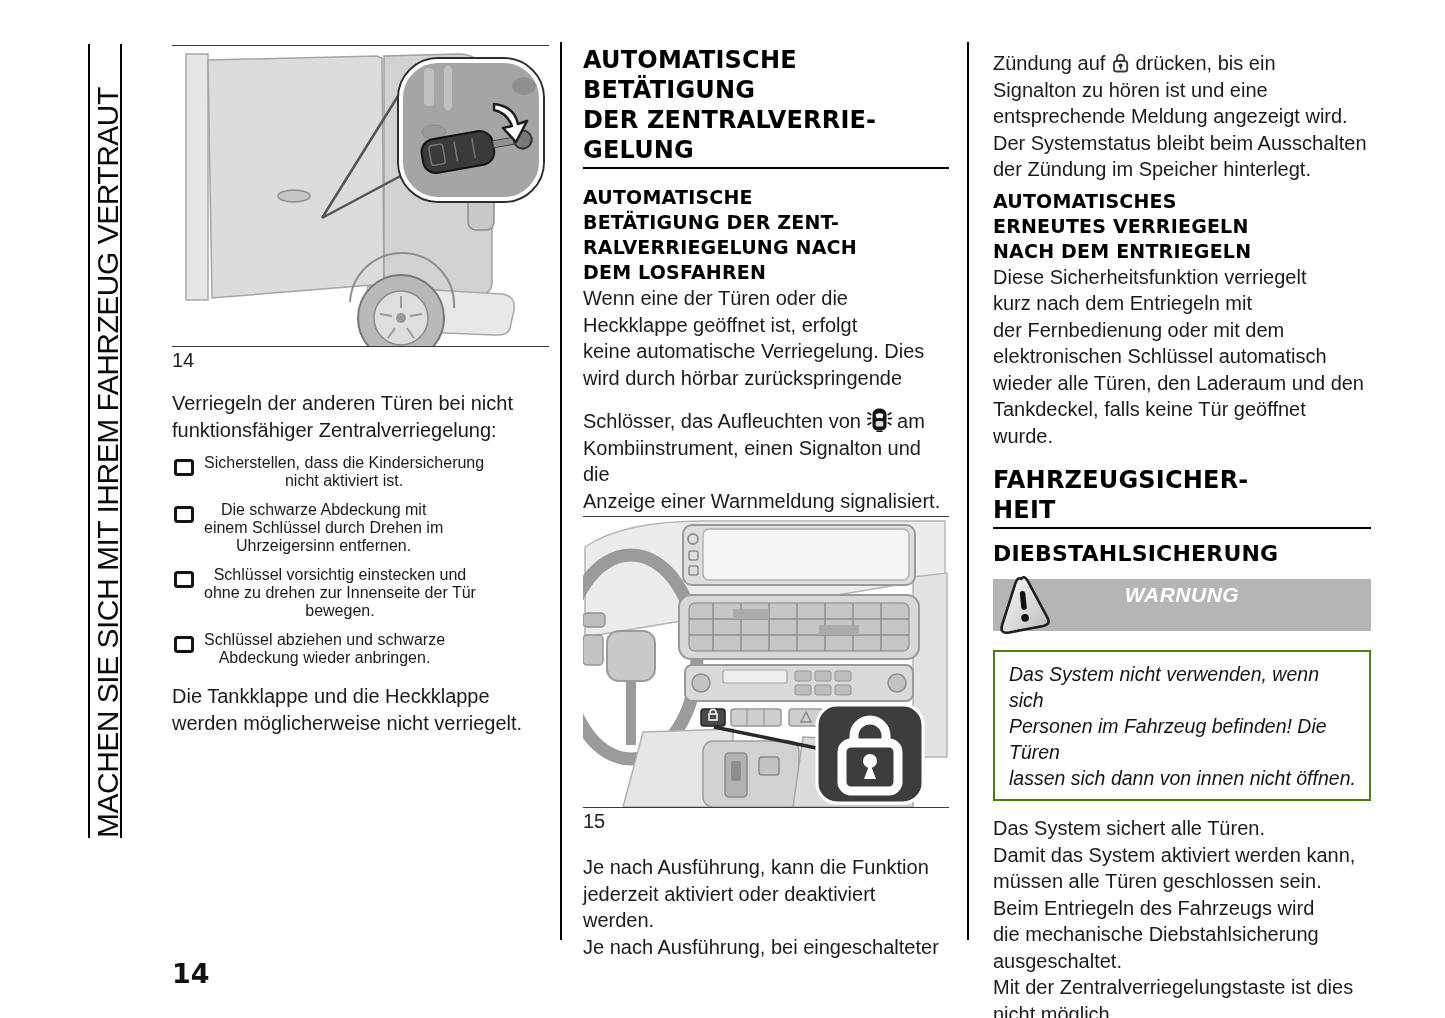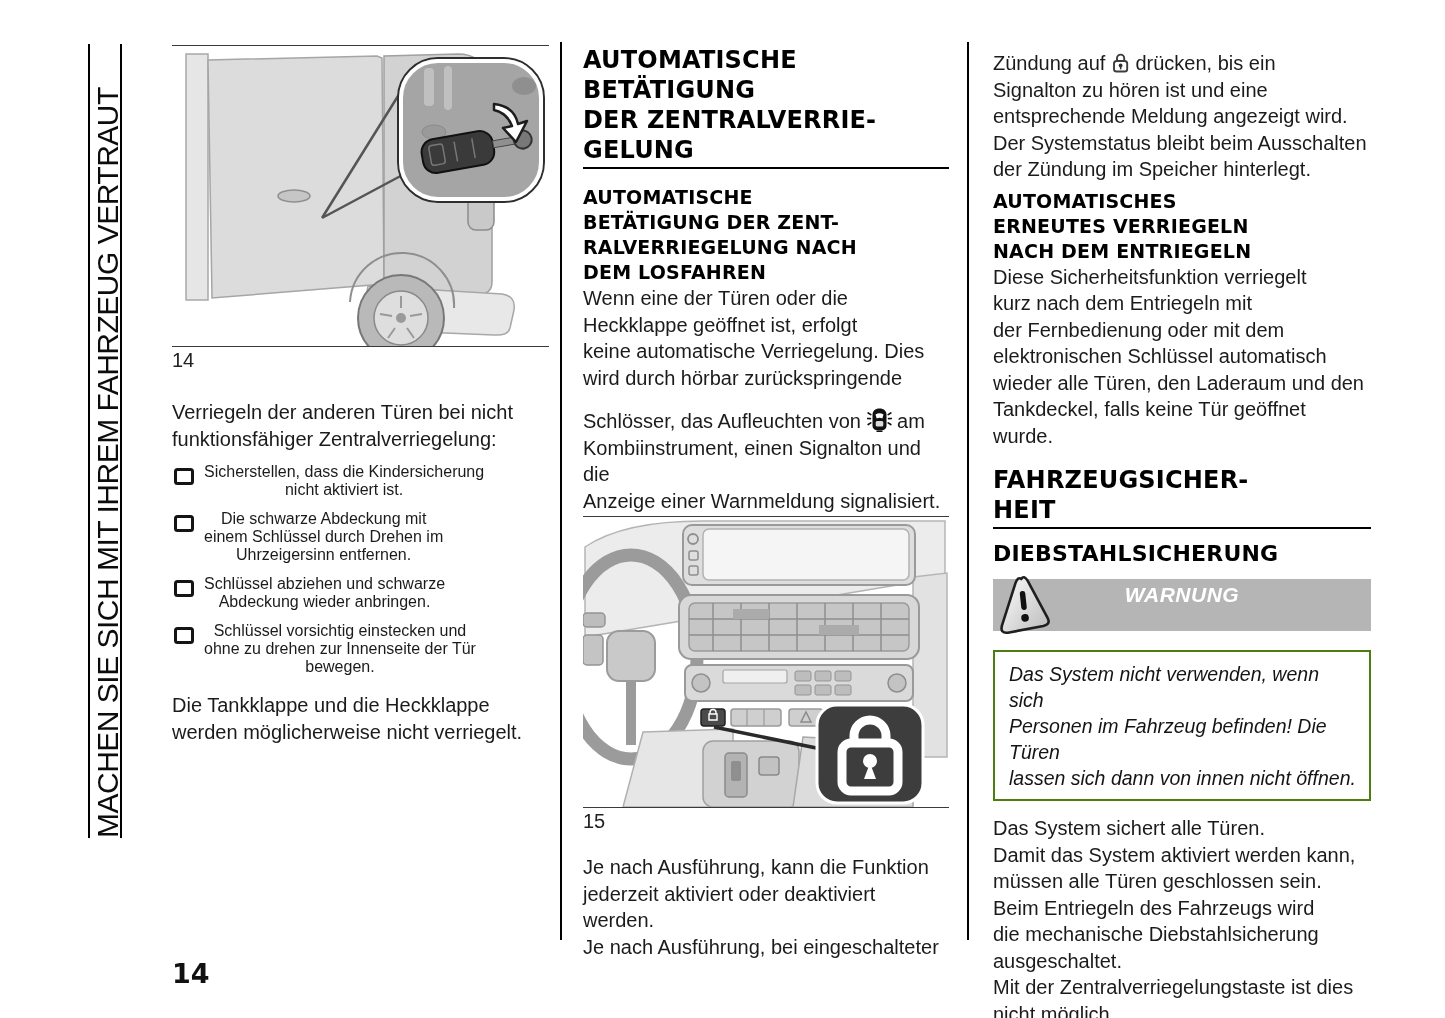--- a/index.html
+++ b/index.html
@@ -58,21 +58,21 @@
   
   .inline-ic{display:inline-block;vertical-align:-4px;}
 
   
   .page-num{position:absolute;left:172px;top:958px;font-family:"DejaVu Sans",sans-serif;
             font-weight:bold;font-size:27px;color:#111;}
 
   
   .pt-c1{padding-top:45px;} .pt-c2{padding-top:45px;} .pt-c3{padding-top:50px;}
   .mt2{margin-top:2px;} .mt5{} .mt6{margin-top:6px;} .mt7{margin-top:14px;} .mt14{margin-top:14px;} .mt16{margin-top:16px;} .mt19{margin-top:19px;}
-  .mt22{margin-top:22px;} .mt24{margin-top:28px;}
+  .mt22{margin-top:22px;} .mt24{margin-top:19px;}
 </style>
 </head>
 <body>
 
 <div id="page">
 
   <div class="side-line" id="sideline-l"></div>
   <div class="side-line" id="sideline-r"></div>
   <div class="sidebar-title">MACHEN SIE SICH MIT IHREM FAHRZEUG VERTRAUT</div>
 
@@ -144,28 +144,28 @@
 nicht aktiviert ist.</span>
     </div>
     <div class="li">
       <span class="marker"></span>
       <span class="txt">Die schwarze Abdeckung mit
 einem Schlüssel durch Drehen im
 Uhrzeigersinn entfernen.</span>
     </div>
     <div class="li">
       <span class="marker"></span>
-      <span class="txt">Schlüssel abziehen und schwarze
-Abdeckung wieder anbringen.</span>
-    </div>
-    <div class="li">
-      <span class="marker"></span>
       <span class="txt">Schlüssel vorsichtig einstecken und
 ohne zu drehen zur Innenseite der Tür
 bewegen.</span>
+    </div>
+    <div class="li">
+      <span class="marker"></span>
+      <span class="txt">Schlüssel abziehen und schwarze
+Abdeckung wieder anbringen.</span>
     </div>
 
     <p class="body-p mt16">Die Tankklappe und die Heckklappe
 werden möglicherweise nicht verriegelt.</p>
   </div>
 
   <div class="col pt-c2" id="col2">
 
     <h1 class="h1">AUTOMATISCHE
 BETÄTIGUNG

